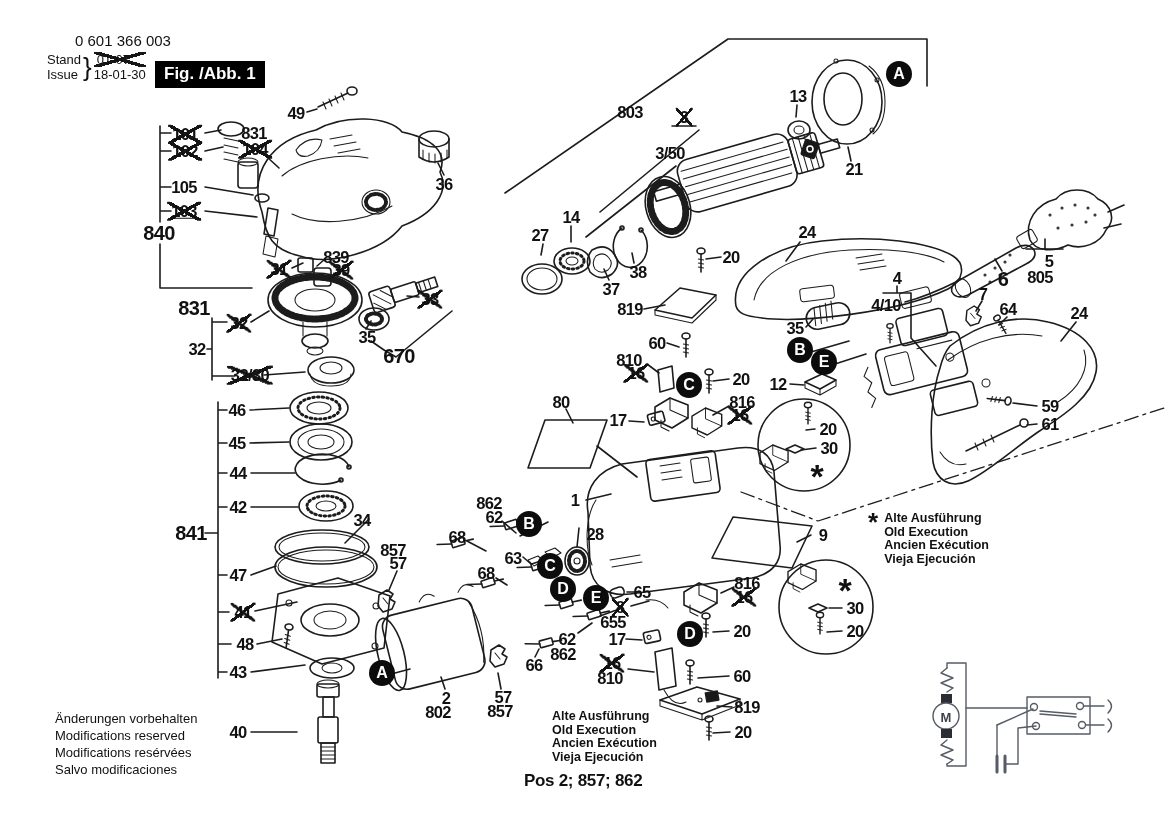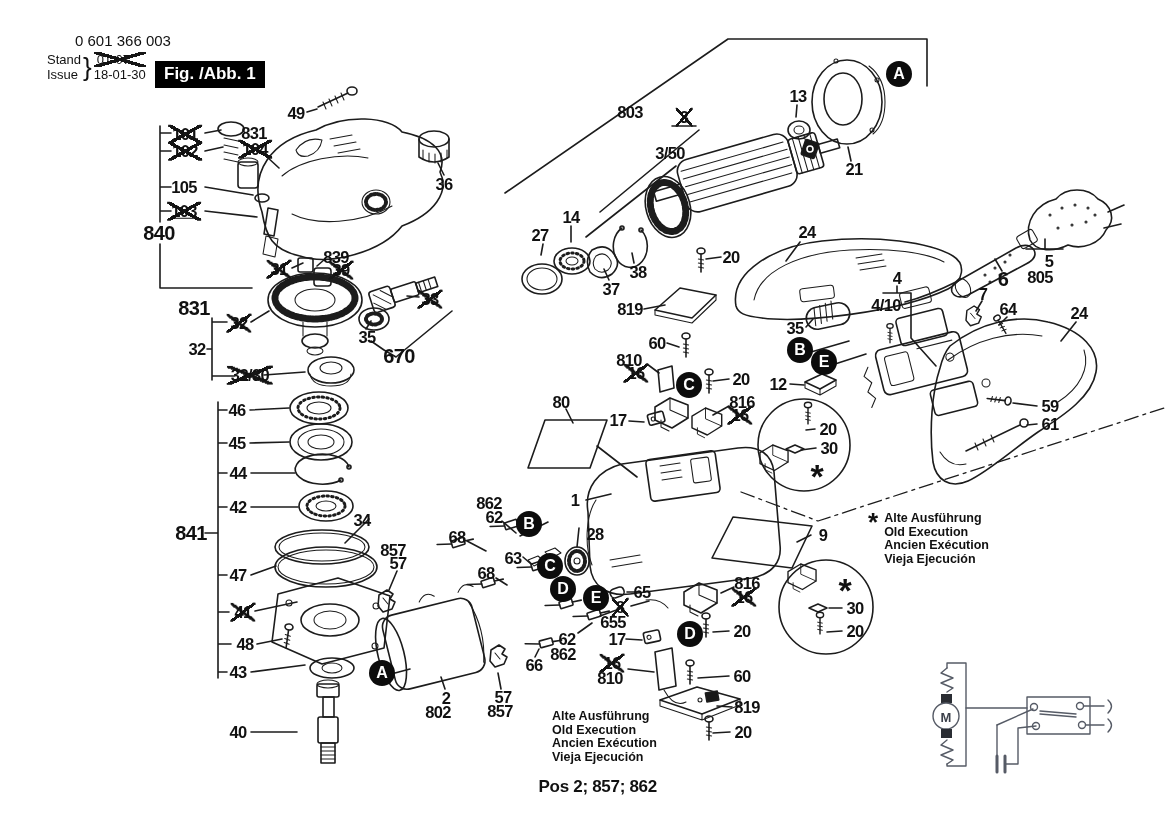--- a/index.html
+++ b/index.html
@@ -39,21 +39,21 @@
       background-image:linear-gradient(to top right,transparent 44%,#161616 44%,#161616 56%,transparent 56%),
                        linear-gradient(to bottom right,transparent 44%,#161616 44%,#161616 56%,transparent 56%);}
   .figbox{position:absolute;left:155px;top:61px;background:#000;color:#fff;font-weight:bold;
           font-size:17px;padding:3px 9px 4px 9px;z-index:7;}
   
   .footer{position:absolute;left:55px;top:710px;font-size:13px;line-height:17px;z-index:7;}
   .note{position:absolute;font-weight:bold;font-size:12.5px;line-height:13.5px;z-index:7;}
   .right-note{left:868px;top:512px;display:flex;}
   .right-note .marker{font-size:26px;margin-right:6px;line-height:20px;}
   .bottom-note{left:538px;top:710px;}
-  .bottom-note .posline{font-size:17px;margin-top:16px;margin-left:-14px;letter-spacing:-0.3px;text-align:right;}
+  .bottom-note .posline{font-size:17px;margin-top:10px;margin-left:-14px;letter-spacing:-0.3px;}
   .mlabel{position:absolute;transform:translate(-50%,-50%);font-weight:bold;font-size:13px;color:#3c414b;z-index:6;}
 </style>
 </head>
 <body>
 
 <div id="stage">
 
   <svg id="art" width="1169" height="826" viewBox="0 0 1169 826">
     <defs>
       <pattern id="hat" width="5" height="5" patternUnits="userSpaceOnUse" patternTransform="rotate(40)">
@@ -589,20 +589,26 @@
       </div>
       <span class="brace">}</span>
       <div class="dates">
         <span class="struckdate">01-07</span>
         <span>18-01-30</span>
       </div>
     </div>
   </div>
   <div class="figbox">Fig. /Abb. 1</div>
 
+  <div class="footer">
+      <div>Änderungen vorbehalten</div>
+      <div>Modifications reserved</div>
+      <div>Modifications resérvées</div>
+      <div>Salvo modificaciones</div>
+    </div>
 
   <div class="note right-note">
     <span class="marker">*</span>
     <div>
         <div>Alte Ausführung</div>
         <div>Old Execution</div>
         <div>Ancien Exécution</div>
         <div>Vieja Ejecución</div>
       </div>
   </div>

